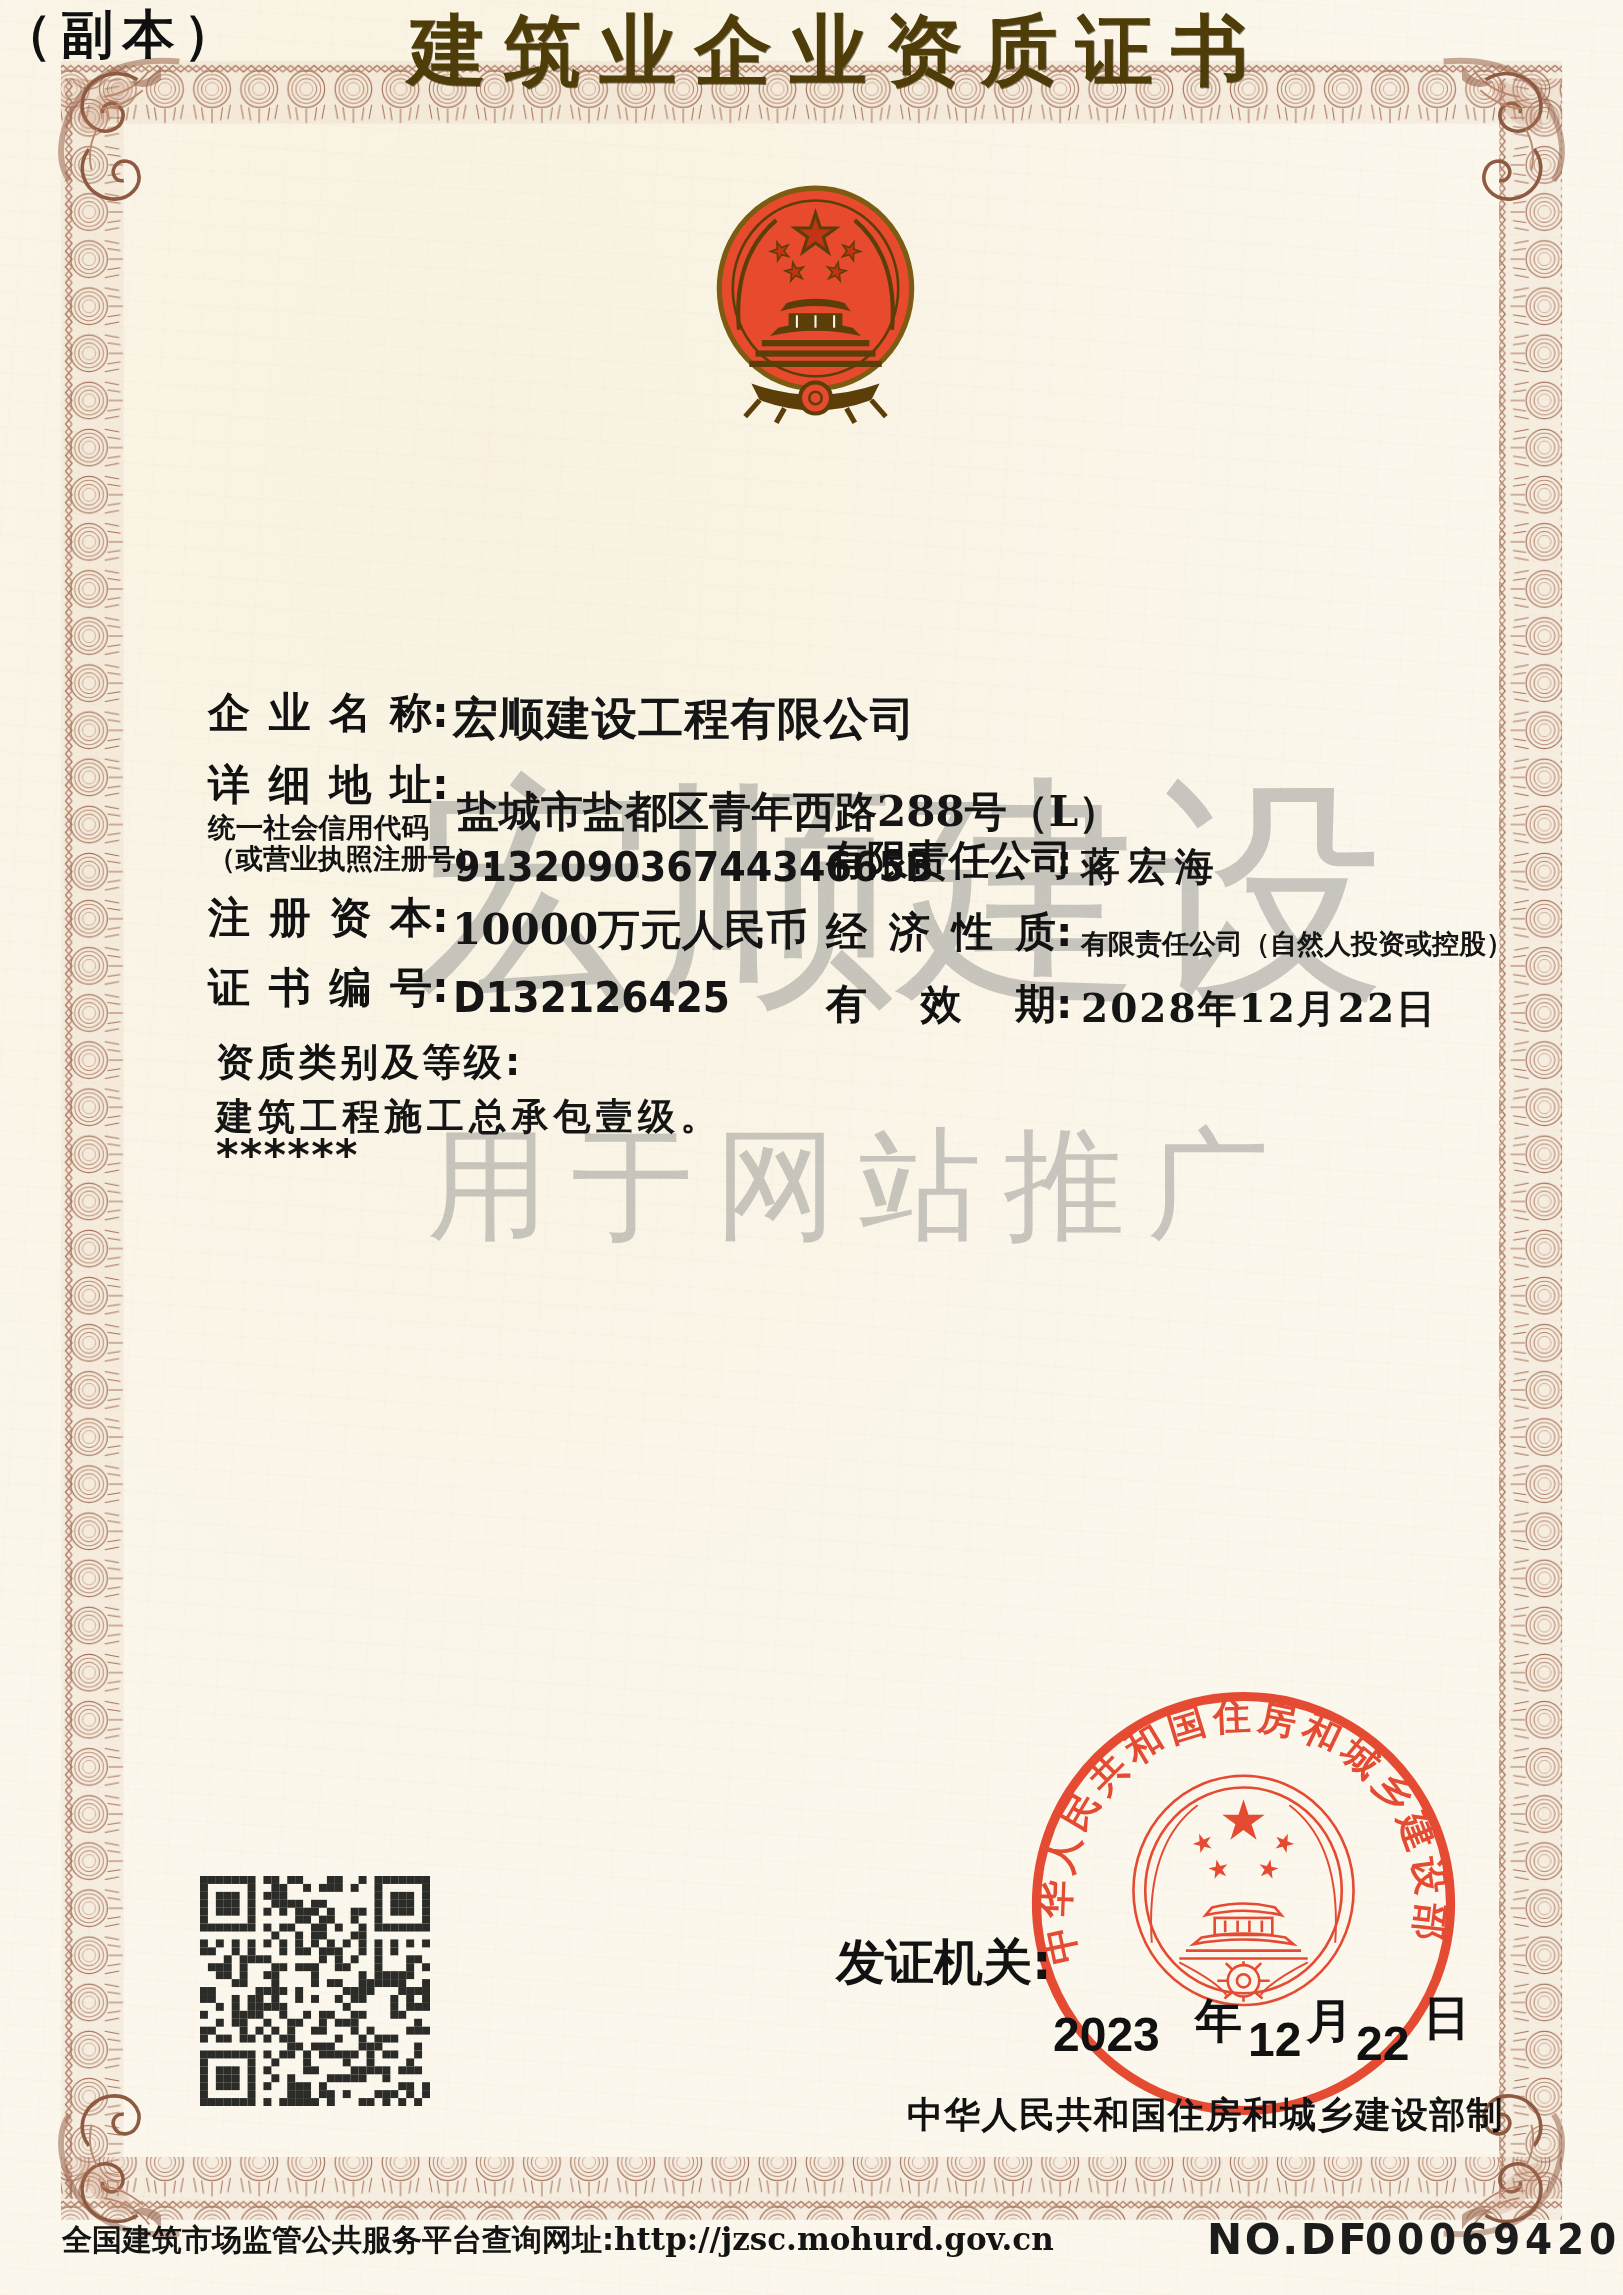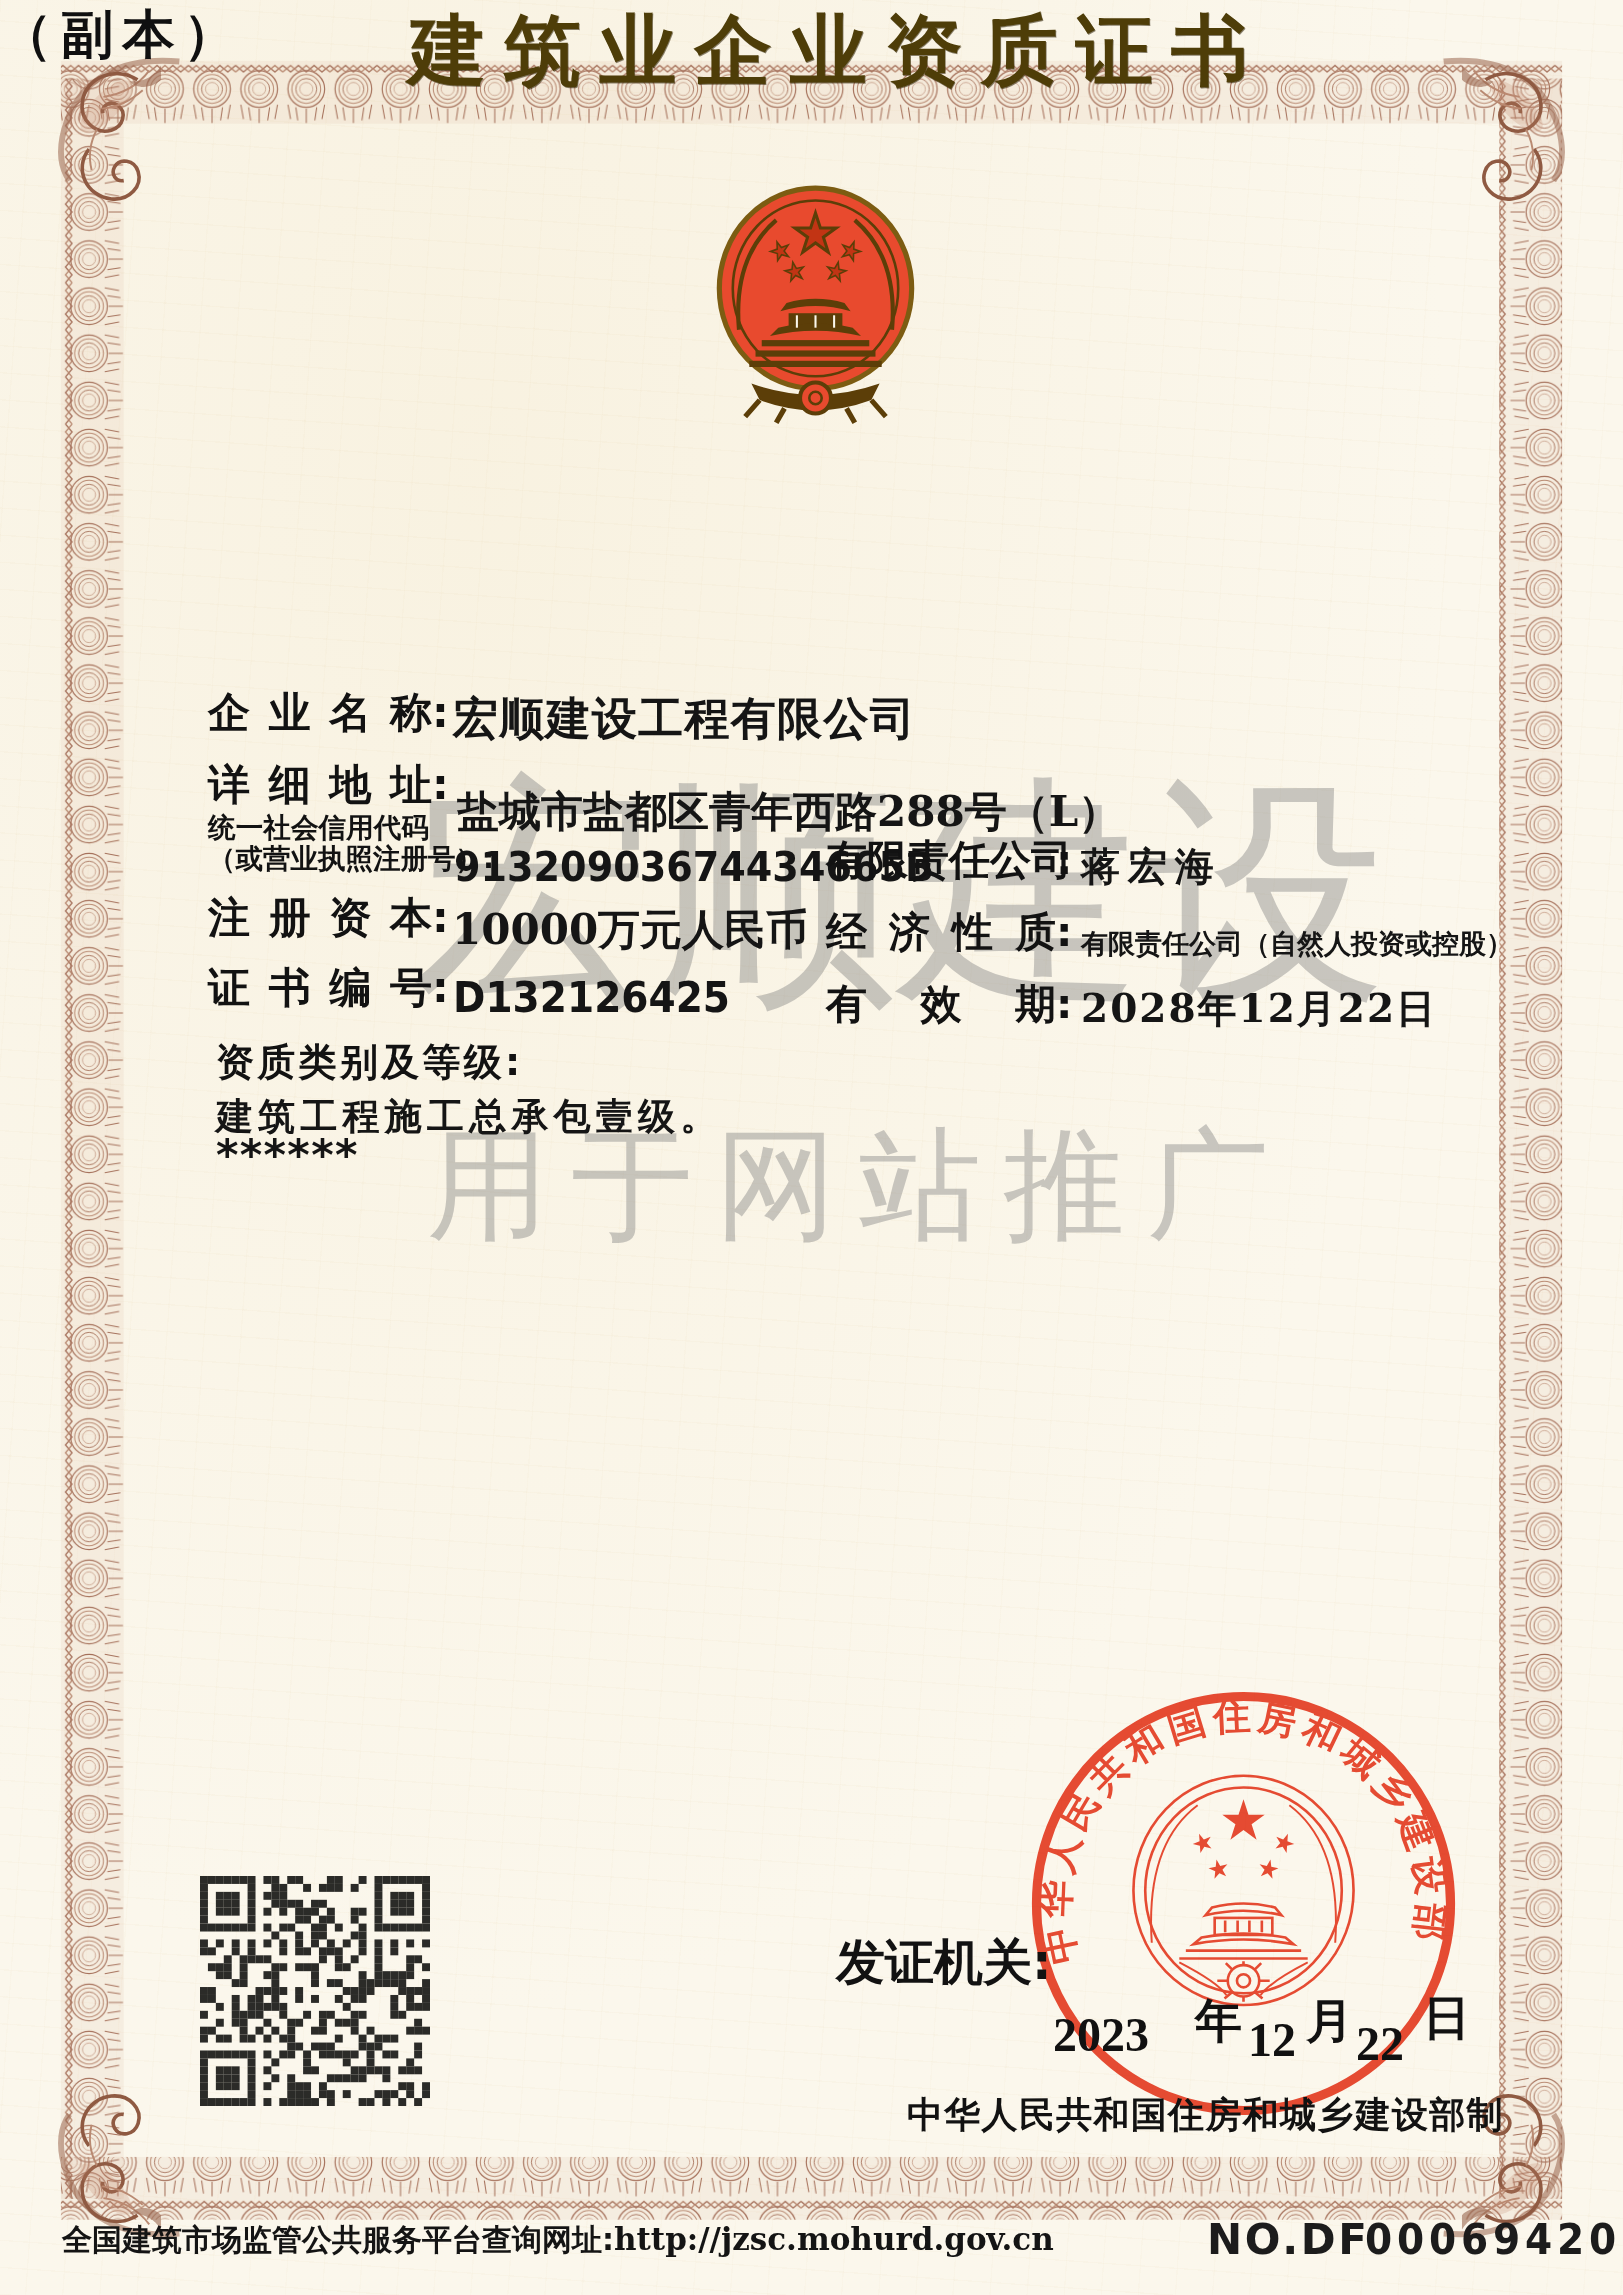--- a/index.html
+++ b/index.html
@@ -40,21 +40,21 @@
   }
   .num{display:inline-block;transform:scaleX(.93);transform-origin:left bottom;font-family:"DejaVu Sans", sans-serif;}
   
   .wm{position:absolute;z-index:1;color:rgba(128,128,128,0.42);font-weight:normal;white-space:nowrap;
       font-family:"DejaVu Sans", sans-serif;}
   .wm1{left:411px;top:732px;font-size:243px;letter-spacing:1.3px;}
   .wm2{left:427px;top:1105px;font-size:122px;letter-spacing:22px;}
   
   .seal{position:absolute;left:1026px;top:1686px;z-index:3;mix-blend-mode:multiply;opacity:.95;}
   .issuer{left:836px;top:1907px;font-size:49px;z-index:4;margin-top:23px;}
-  .date-part{position:absolute;z-index:4;color:#111;font-weight:bold;font-family:Liberation Serif, serif;white-space:nowrap;}
+  .date-part{position:absolute;z-index:4;color:#111;font-weight:bold;font-family:Liberation Sans, sans-serif;white-space:nowrap;}
   .maker{left:907px;top:2091px;font-size:36px;letter-spacing:1.3px;z-index:4;}
   .qr{position:absolute;left:200px;top:1876px;width:230px;height:230px;z-index:2;}
   .footer-query{position:absolute;left:62px;top:2220px;z-index:2;white-space:nowrap;color:#141414;}
   .footer-query .q-lbl{font-weight:bold;font-size:30px;font-family:"DejaVu Sans", sans-serif;}
   .footer-query .q-url{font-weight:bold;font-size:31px;font-family:"DejaVu Serif", serif;}
   .serial{position:absolute;top:2215px;z-index:2;color:#1c1c1c;font-weight:bold;font-size:42px;
           font-family:"DejaVu Sans", sans-serif;white-space:nowrap;}
   .serial-prefix{left:1207px;letter-spacing:2.6px;}
   .serial-no{left:1365px;letter-spacing:5.2px;}
 </style>

